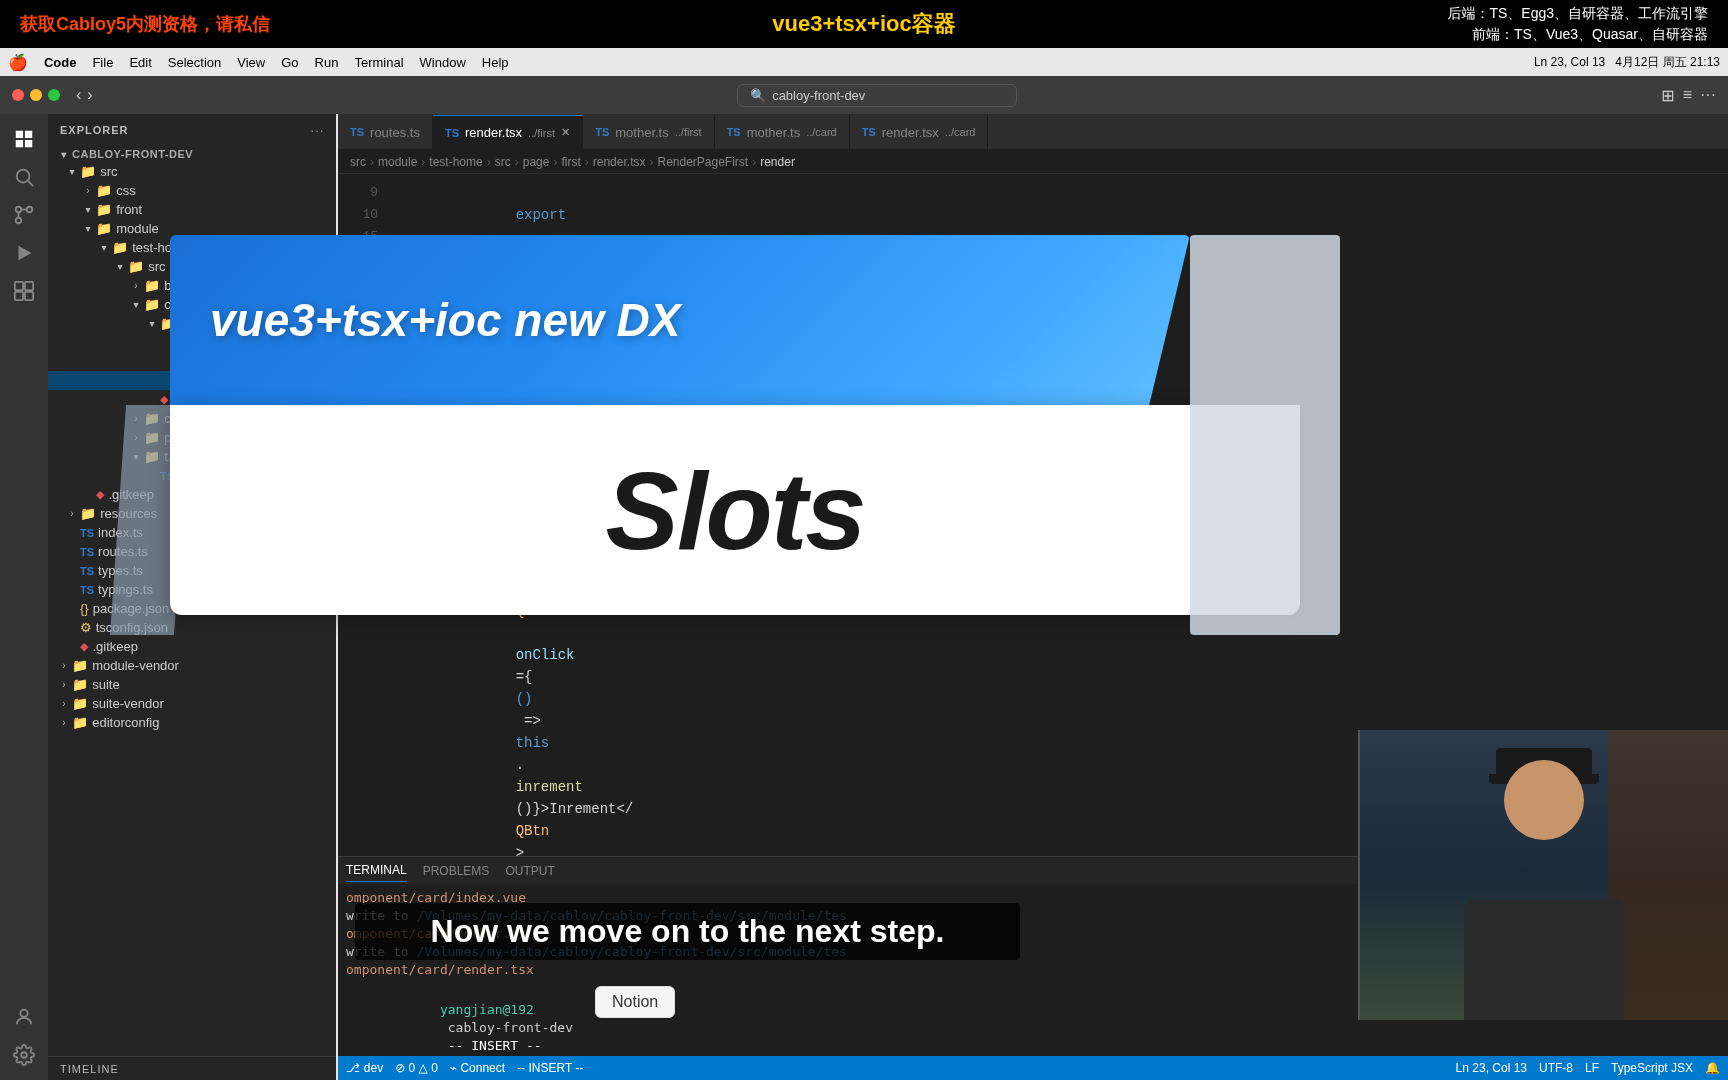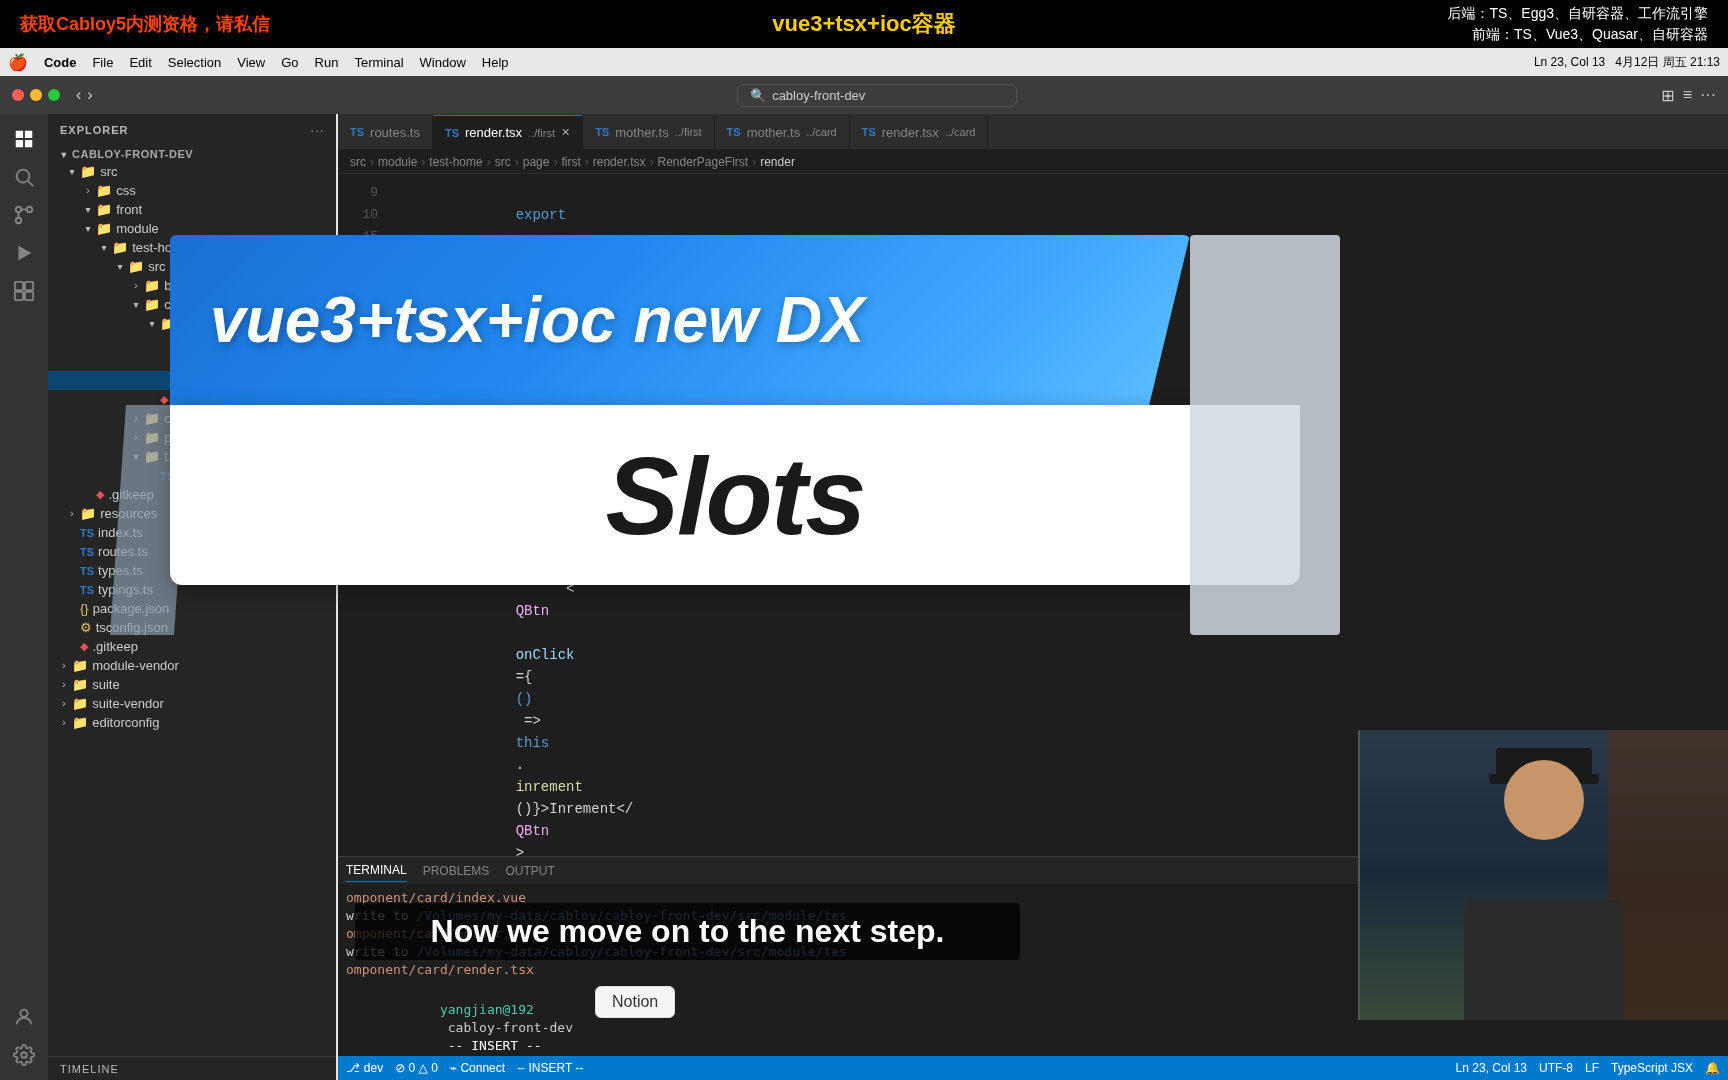--- a/index.html
+++ b/index.html
@@ -305,21 +305,21 @@
       flex: 1;
       padding: 8px 8px;
       overflow: hidden;
       color: #d4d4d4;
       line-height: 22px;
     }
     .code-line { white-space: pre; }
     .kw { color: #569cd6; }
     .cls { color: #4ec9b0; }
     .fn { color: #dcdcaa; }
-    .tag { color: #f0abfc; margin-top: 24px; }
+    .tag { color: #fdba74; margin-top: 24px; }
     .attr { color: #9cdcfe; }
     .arrow { color: #569cd6; }
 
     
     .panel {
       height: 200px;
       background: #1e1e1e;
       border-top: 1px solid #3c3c3c;
       display: flex;
       flex-direction: column;
@@ -412,35 +412,35 @@
       width: 1020px;
       height: 170px;
       background: linear-gradient(135deg, #1a6fd4 0%, #2288f0 40%, #42aaff 80%, #60c0ff 100%);
       border-radius: 6px 6px 0 0;
       clip-path: polygon(0 0, 100% 0, 96% 100%, 0 100%);
       display: flex;
       align-items: center;
       padding: 0 40px;
     }
     .slide-banner-text {
-      font-size: 64px;
+      font-size: 46px;
       font-weight: 900;
       color: #fff;
       font-style: italic;
       text-shadow: 2px 2px 8px rgba(0,0,0,0.3);
       white-space: nowrap;
     }
 
     
     .slide-content {
       position: absolute;
       top: 405px;
       left: 170px;
       width: 1130px;
-      height: 180px;
+      height: 210px;
       background: #fff;
       border-radius: 0 0 12px 12px;
       display: flex;
       align-items: center;
       justify-content: center;
       box-shadow: 0 4px 20px rgba(0,0,0,0.3);
     }
     .slide-content-text {
       font-size: 110px;
       font-weight: 900;

